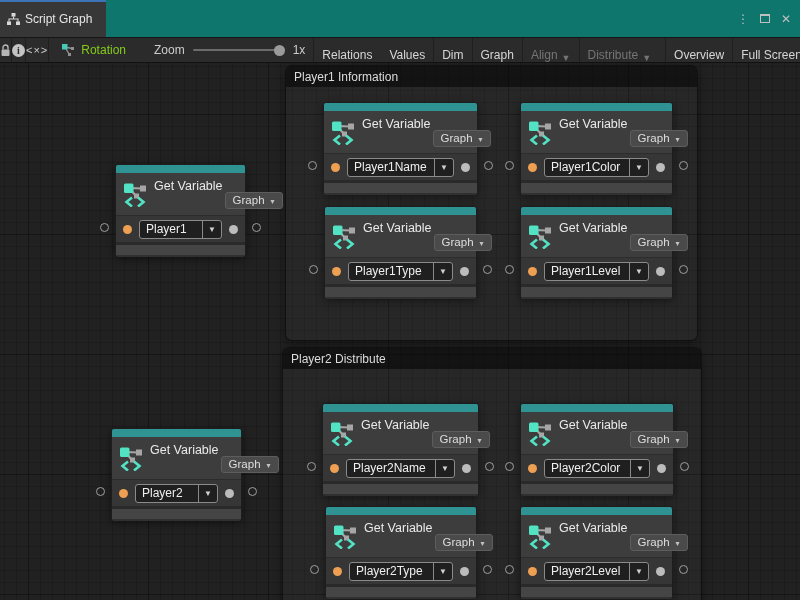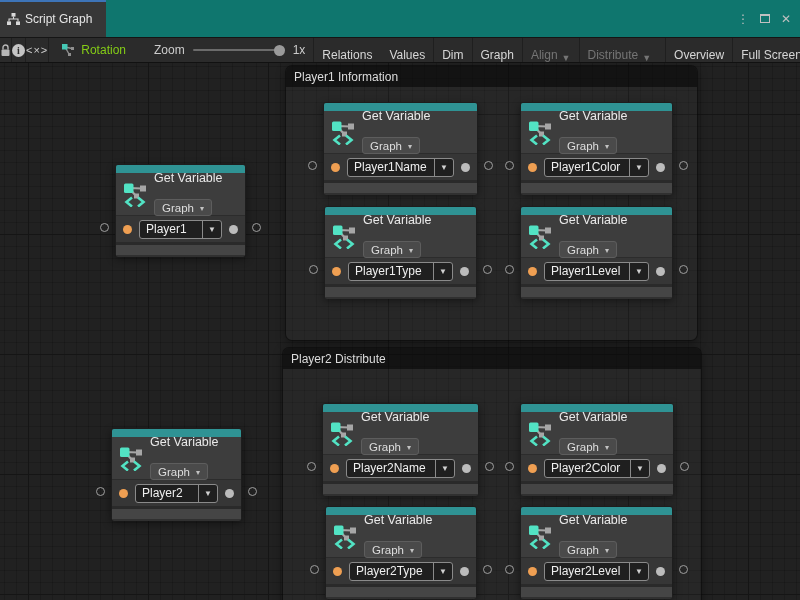--- a/index.html
+++ b/index.html
@@ -103,21 +103,21 @@
     position:absolute; height:92px; background:#3c3c3c;
     border:1px solid #1d1d1d; border-radius:3px;
     box-shadow:0 3px 8px rgba(0,0,0,0.45);
   }
   .node-topbar { height:8px; background:#2f9394; border-radius:2px 2px 0 0; }
   .node-head {
     height:42px; display:flex; align-items:center; gap:6px;
     padding:0 8px 0 6px; background:#3d3d3d;
   }
   .node-icon { flex:0 0 auto; display:block; }
-  .node-head-text { display:flex; flex-direction:column; gap:2px; min-width:0; }
+  .node-head-text { display:flex; flex-direction:row; gap:2px; min-width:0; }
   .node-title { font-size:12.5px; color:#eaeaea; line-height:13px; white-space:nowrap; }
   .scope-chip {
     align-self:flex-start; display:flex; align-items:center; gap:6px;
     height:17px; padding:0 7px; background:#4a4a4a;
     border:1px solid #5d5d5d; border-radius:3px;
     color:#dedede; font-size:11.5px; cursor:default;margin-top:12px;
   }
   .scope-chip .chev { font-size:8px; color:#c2c2c2; transform:translateY(0.5px); }
   .node-ports {
     height:27px; background:#363636; border-top:1px solid #2c2c2c;

